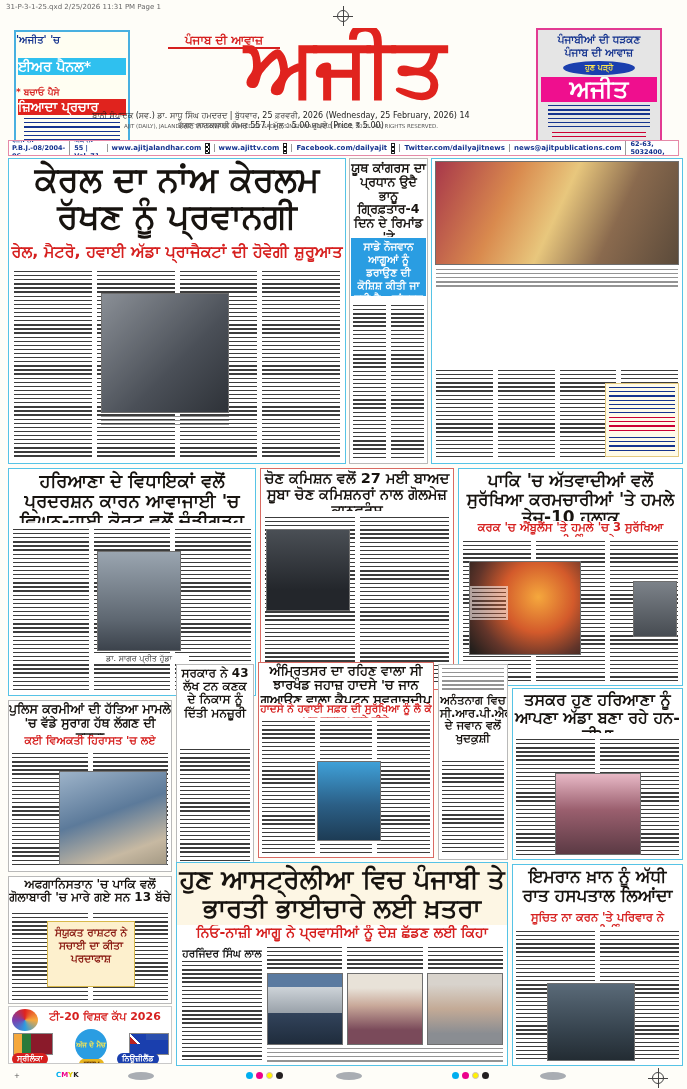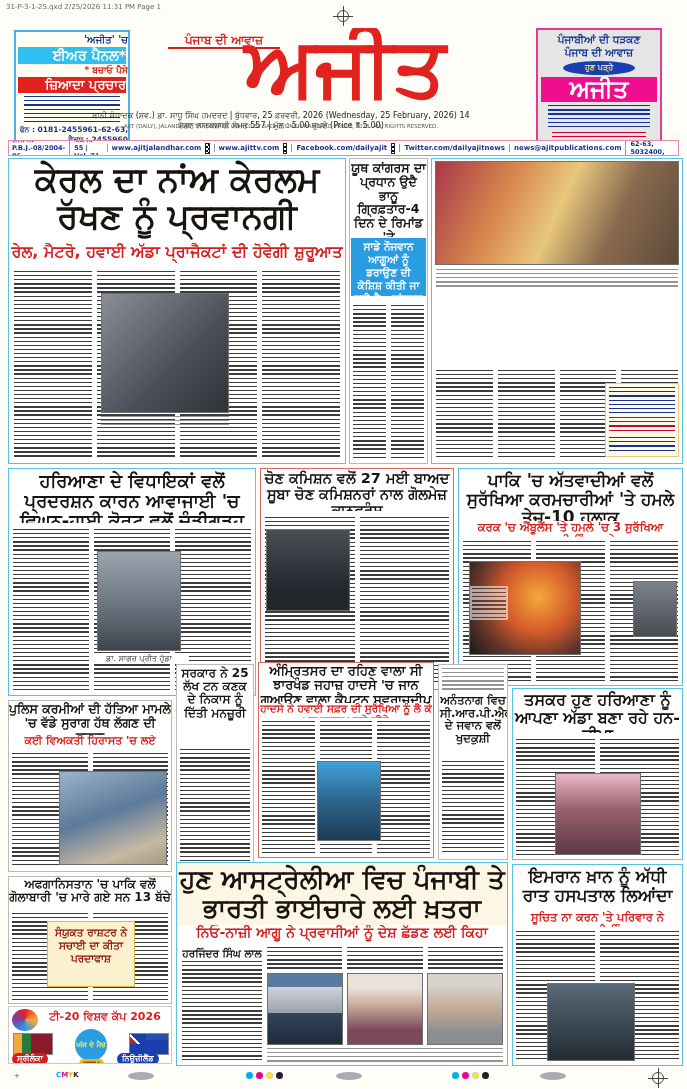--- a/index.html
+++ b/index.html
@@ -35,23 +35,23 @@
 </head>
 <body>
 
 <div class="page">
 
   <div class="abs" style="left:6px;top:3px;font-size:7px;color:#666">31-P-3-1-25.qxd  2/25/2026  11:31 PM  Page 1</div>
   <div class="cross" style="left:333px;top:6px">
       <b></b>
     </div>
 
-  <div class="abs" style="left:14px;top:30px;width:116px;height:124px;border:2px solid #49b0e0;background:#fffef2;text-align:right;overflow:hidden">
+  <div class="abs" style="left:14px;top:30px;width:116px;height:124px;border:2px solid #49b0e0;background:#fffef2;text-align:left;overflow:hidden">
     <div style="font-size:10px;font-weight:700;color:#16348f;margin-top:2px">'ਅਜੀਤ' 'ਚ</div>
-    <div style="background:#2fc0ef;color:#fff;font-weight:700;font-size:14px;margin:1px 2px;overflow:hidden">ਈਅਰ ਪੈਨਲ*</div>
+    <div style="background:#2fc0ef;color:#fff;font-weight:700;font-size:14px;margin:12px 2px;overflow:hidden">ਈਅਰ ਪੈਨਲ*</div>
     <div style="font-size:9px;font-weight:700;color:#d6201f">* ਬਚਾਓ ਪੈਸੇ</div>
     <div style="background:#e0231e;color:#fff;font-weight:700;font-size:13px;margin:1px 2px;overflow:hidden">ਜ਼ਿਆਦਾ ਪ੍ਰਚਾਰ</div>
     <div class="sim blue" style="height:26px;margin:3px 8px"></div>
     <div style="font-size:7.5px;font-weight:700;color:#16348f">ਫੋਨ : 0181-2455961-62-63,</div>
     <div style="font-size:7.5px;font-weight:700;color:#16348f">ਫੈਕਸ : 2455960</div>
   </div>
 
   <div class="abs" style="left:168px;top:33px;width:112px;border-bottom:2px solid #d6201f;font-size:12px;font-weight:700;color:#d6201f;text-align:center;overflow:hidden">ਪੰਜਾਬ ਦੀ ਆਵਾਜ਼</div>
   <div class="abs" style="left:140px;top:28px;width:410px;text-align:center;font-size:82px;line-height:.95;font-weight:700;color:#e0231e;overflow:hidden">ਅਜੀਤ</div>
   <div class="abs" style="left:88px;top:111px;width:386px;font-size:8px;color:#1a1a1a;text-align:center;overflow:hidden">ਬਾਨੀ ਸੰਪਾਦਕ (ਸਵ.) ਡਾ. ਸਾਧੂ ਸਿੰਘ ਹਮਦਰਦ | ਬੁੱਧਵਾਰ, 25 ਫ਼ਰਵਰੀ, 2026 (Wednesday, 25 February, 2026) 14 ਫੱਗਣ ਨਾਨਕਸ਼ਾਹੀ ਸੰਮਤ 557 | ਮੁੱਲ : 5.00 ਰੁਪਏ (Price ₹ 5.00)</div>
@@ -156,21 +156,21 @@
     <div class="hl" style="font-size:12.5px;height:34px;padding-top:1px">ਪੁਲਿਸ ਕਰਮੀਆਂ ਦੀ ਹੱਤਿਆ ਮਾਮਲੇ 'ਚ ਵੱਡੇ ਸੁਰਾਗ ਹੱਥ ਲੱਗਣ ਦੀ ਚਰਚਾ</div>
     <div class="sub" style="font-size:11px;height:15px">ਕਈ ਵਿਅਕਤੀ ਹਿਰਾਸਤ 'ਚ ਲਏ</div>
     <div class="cols abs" style="left:3px;top:52px;right:3px;bottom:3px">
       <i class="sim"></i>
         <i class="sim"></i>
     </div>
     <div class="ph" style="left:50px;top:70px;width:108px;height:94px;background:linear-gradient(160deg,#9db3c9,#5c7a9a 45%,#c7b9a2 80%,#a59a85)"></div>
   </div>
 
   <div class="story greyb" style="left:176px;top:664px;width:78px;height:208px">
-    <div class="hl" style="font-size:12px;height:76px;padding:2px 1px">ਸਰਕਾਰ ਨੇ 25 ਲੱਖ ਟਨ ਕਣਕ ਦੇ ਨਿਕਾਸ ਨੂੰ ਦਿੱਤੀ ਮਨਜ਼ੂਰੀ</div>
+    <div class="hl" style="font-size:12px;height:76px;padding:2px 1px">ਸਰਕਾਰ ਨੇ 43 ਲੱਖ ਟਨ ਕਣਕ ਦੇ ਨਿਕਾਸ ਨੂੰ ਦਿੱਤੀ ਮਨਜ਼ੂਰੀ</div>
     <div class="sim abs" style="left:3px;top:84px;right:3px;bottom:4px"></div>
   </div>
 
   <div class="story redb" style="left:258px;top:662px;width:176px;height:196px">
     <div class="hl" style="font-size:13px;height:40px;padding-top:1px">ਅੰਮ੍ਰਿਤਸਰ ਦਾ ਰਹਿਣ ਵਾਲਾ ਸੀ ਝਾਰਖੰਡ ਜਹਾਜ਼ ਹਾਦਸੇ 'ਚ ਜਾਨ ਗੁਆਉਣ ਵਾਲਾ ਕੈਪਟਨ ਸਵਰਾਜਦੀਪ</div>
     <div class="sub" style="font-size:10.5px;height:15px">ਹਾਦਸੇ ਨੇ ਹਵਾਈ ਸਫ਼ਰ ਦੀ ਸੁਰੱਖਿਆ ਨੂੰ ਲੈ ਕੇ ਮੁੜ ਸਵਾਲ ਖੜ੍ਹੇ ਕੀਤੇ</div>
     <div class="cols abs" style="left:3px;top:58px;right:3px;bottom:3px">
       <i class="sim"></i>
         <i class="sim"></i>
         <i class="sim"></i>

